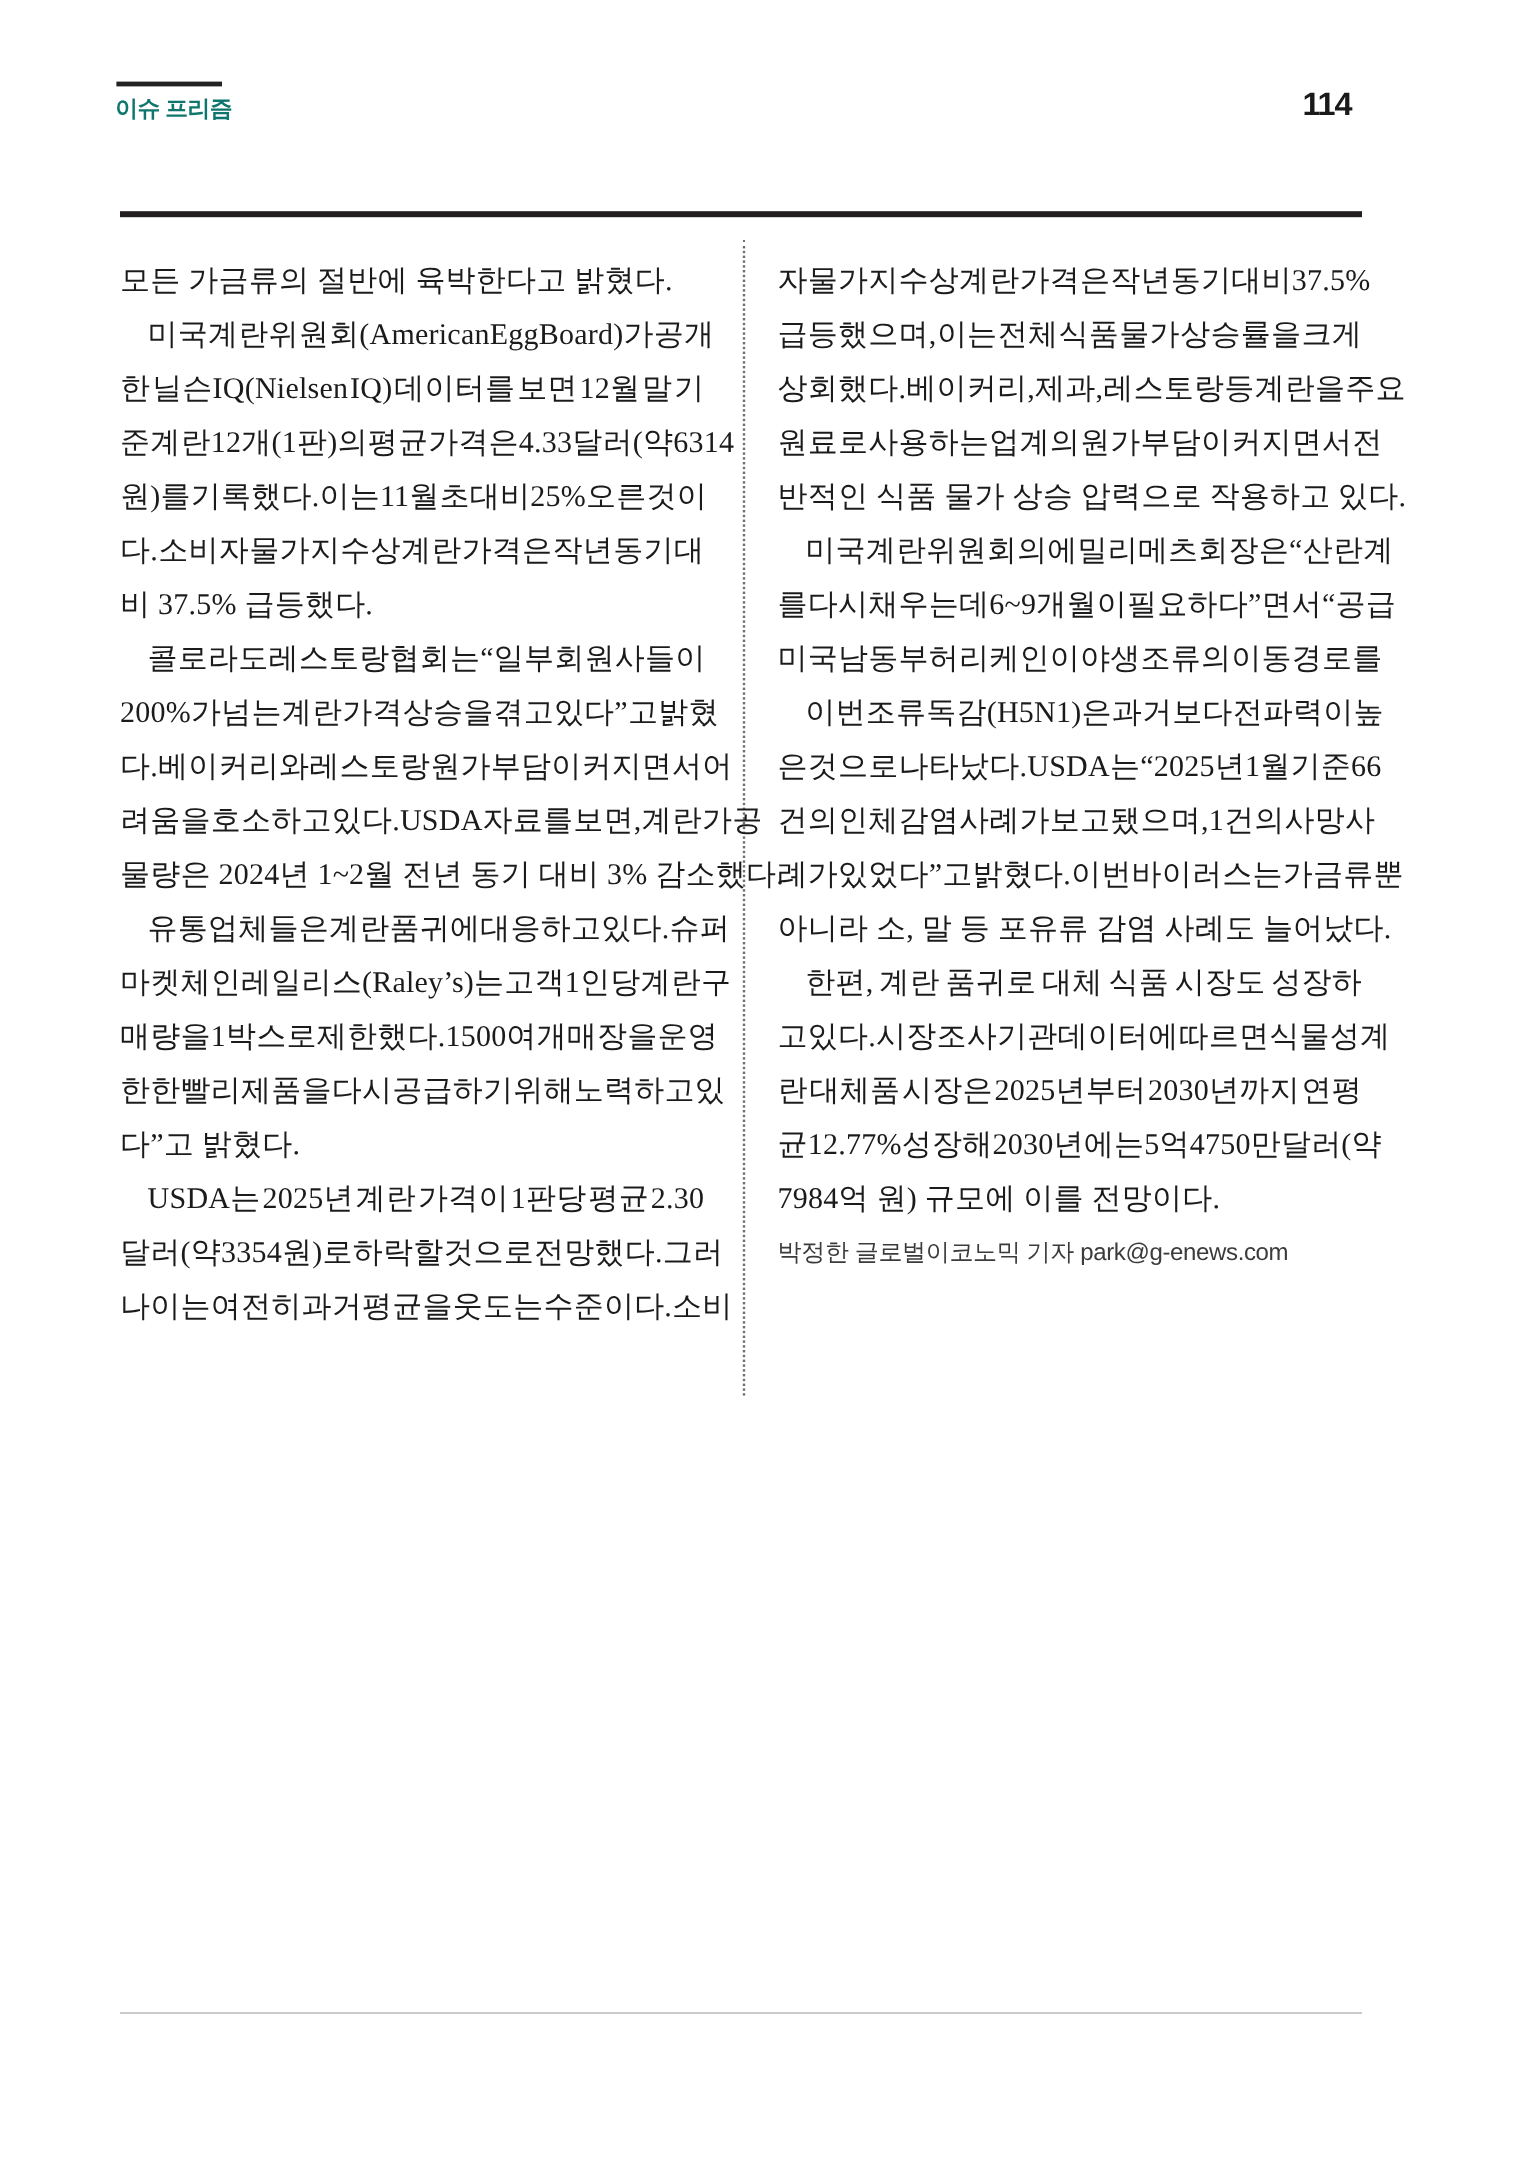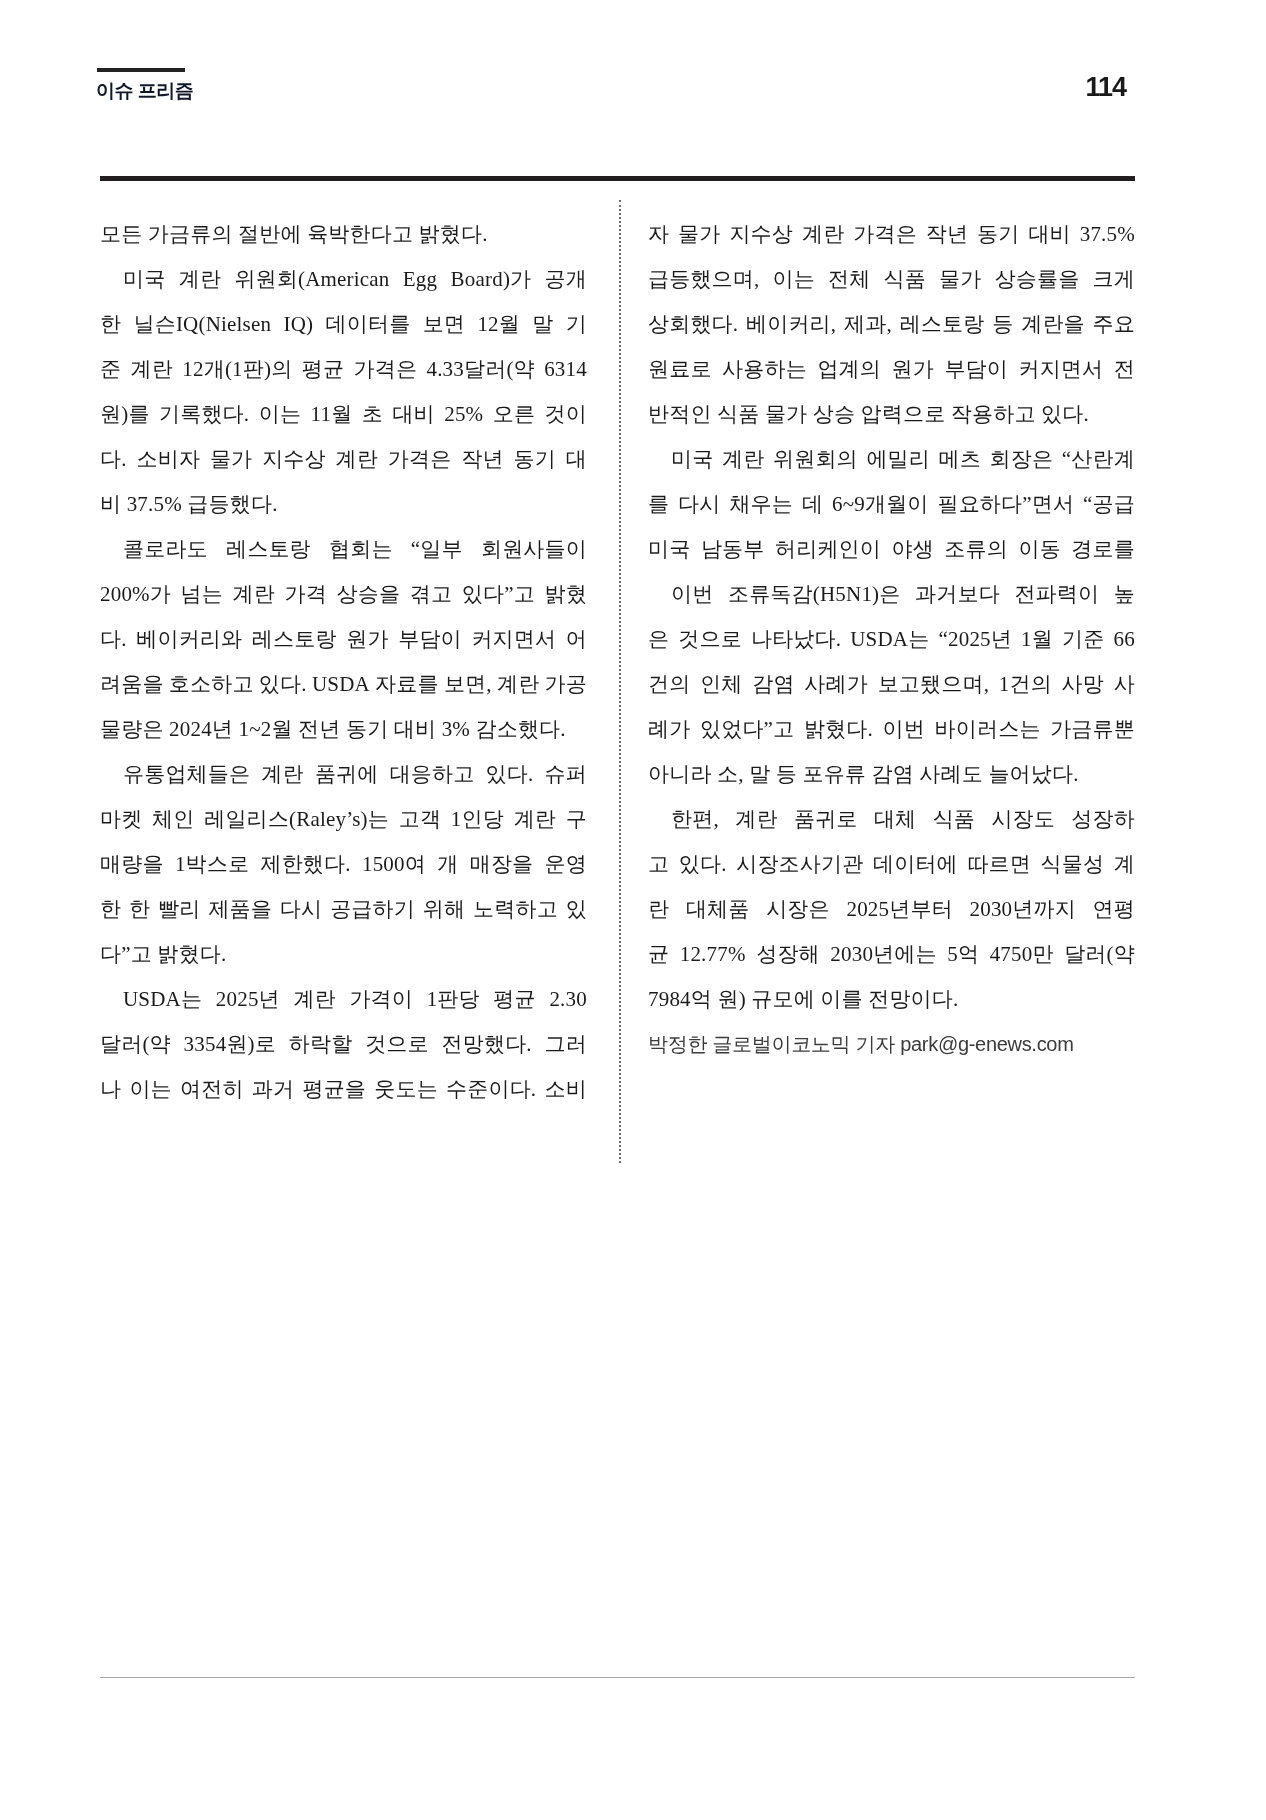--- a/index.html
+++ b/index.html
@@ -7,38 +7,38 @@
     position:relative;width:1266px;height:1820px;margin:0 auto;
     background:#ffffff;overflow:hidden;
     font-family:"Liberation Serif","DejaVu Serif",serif;
     color:#1b1b1b;
   }
   
   .kicker-rule{position:absolute;left:97px;top:68px;width:88px;height:4px;background:#232323;}
   .kicker-label{
     position:absolute;left:96px;top:78px;
     font-family:"Liberation Sans","DejaVu Sans",sans-serif;
-    font-weight:bold;font-size:19px;letter-spacing:-0.5px;color:#0f172a;
+    font-weight:bold;font-size:19px;letter-spacing:-0.5px;color:#0f766e;
   }
   .page-num{
     position:absolute;top:72px;right:140px;
     font-family:"Liberation Sans","DejaVu Sans",sans-serif;
     font-weight:bold;font-size:27px;letter-spacing:-1px;color:#1a1a1a;
   }
   .main-rule{position:absolute;left:100px;top:176px;width:1035px;height:5px;background:#231f20;}
   
   .col{position:absolute;top:212px;width:487px;}
   .col-1{left:100px;}
   .col-2{left:648px;}
   .col-divider{
     position:absolute;left:619px;top:200px;height:963px;width:0;
     border-left:2px dotted #6f6f6f;
   }
   .line{
-    height:45px;line-height:45px;font-size:21px;
+    height:45px;line-height:45px;font-size:25px;
     white-space:nowrap;letter-spacing:0.2px;
   }
   .line.justify{display:flex;justify-content:space-between;white-space:normal;}
   .line.justify span{white-space:nowrap;}
   .line.indent{padding-left:23px;}
   .byline{
     height:45px;line-height:45px;
     font-family:"Liberation Sans","DejaVu Sans",sans-serif;
     font-size:20px;letter-spacing:-0.3px;color:#3b3b3b;
   }

